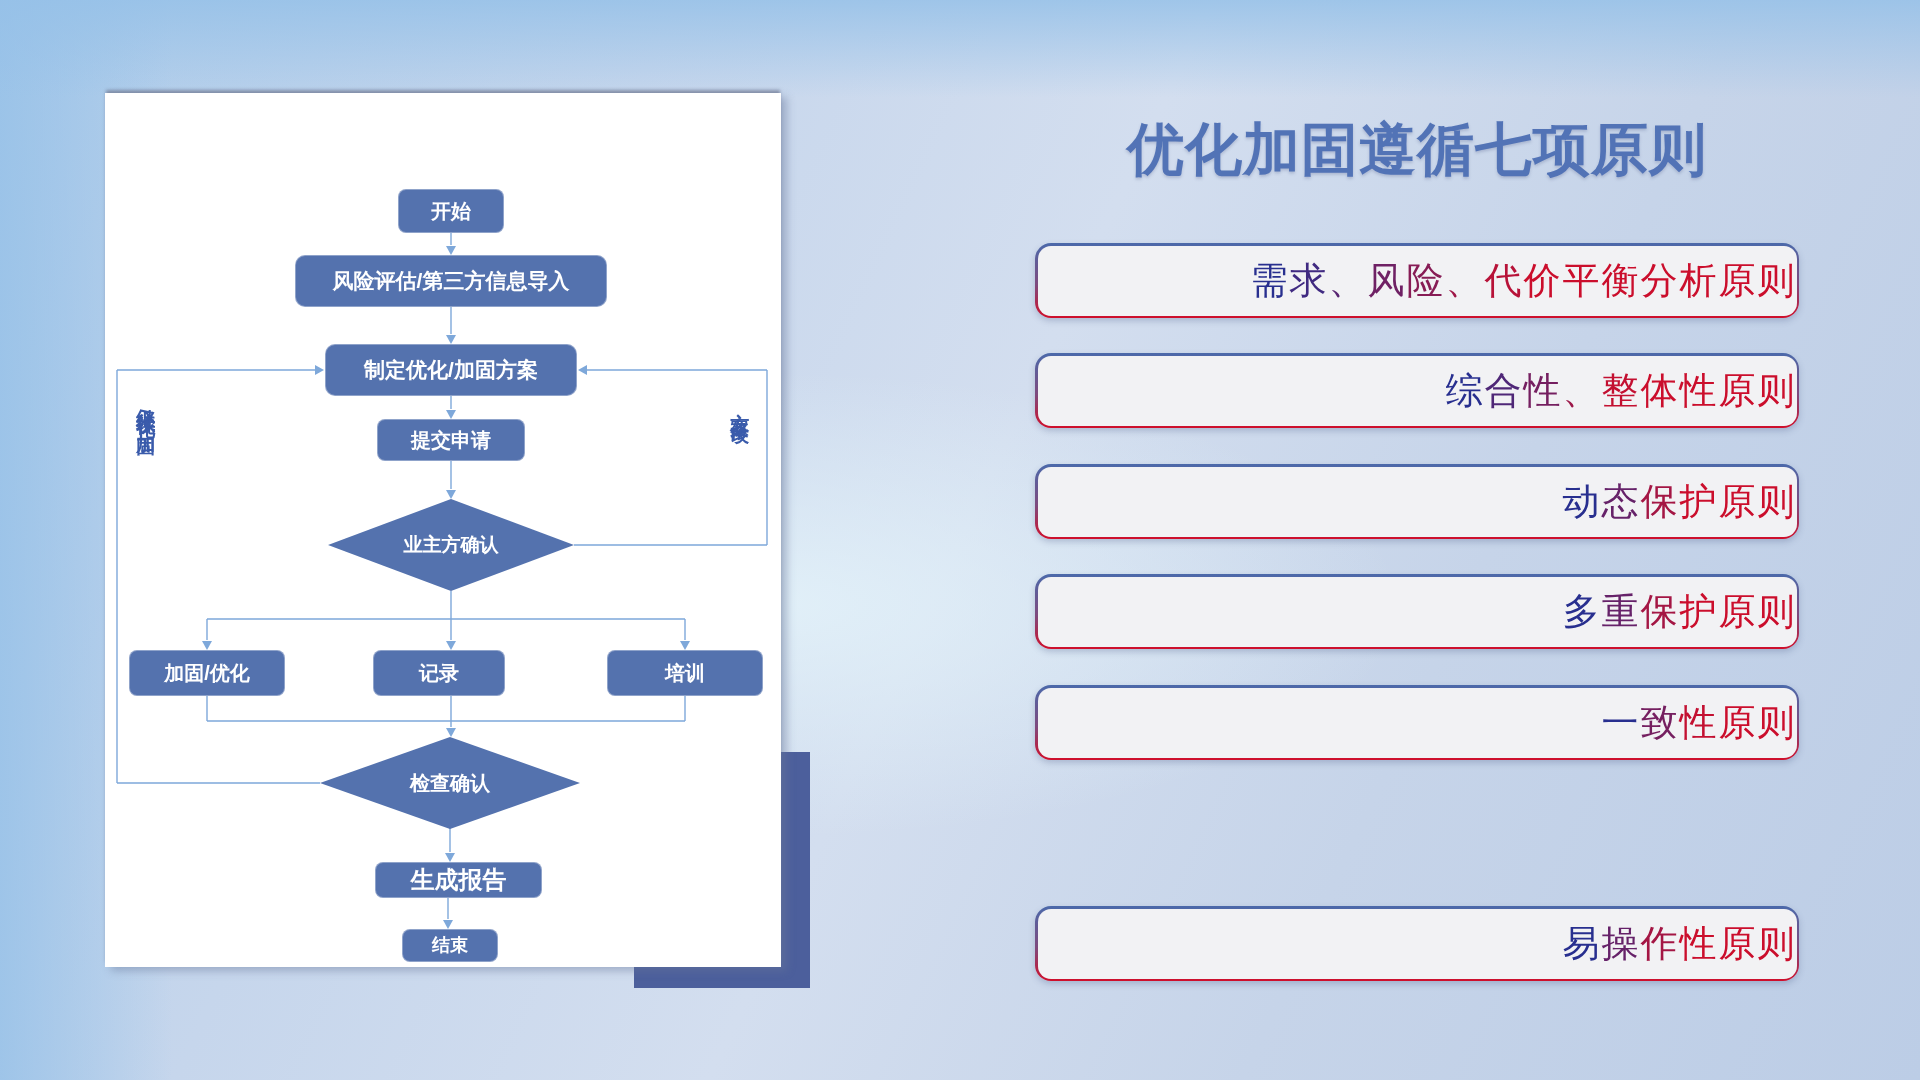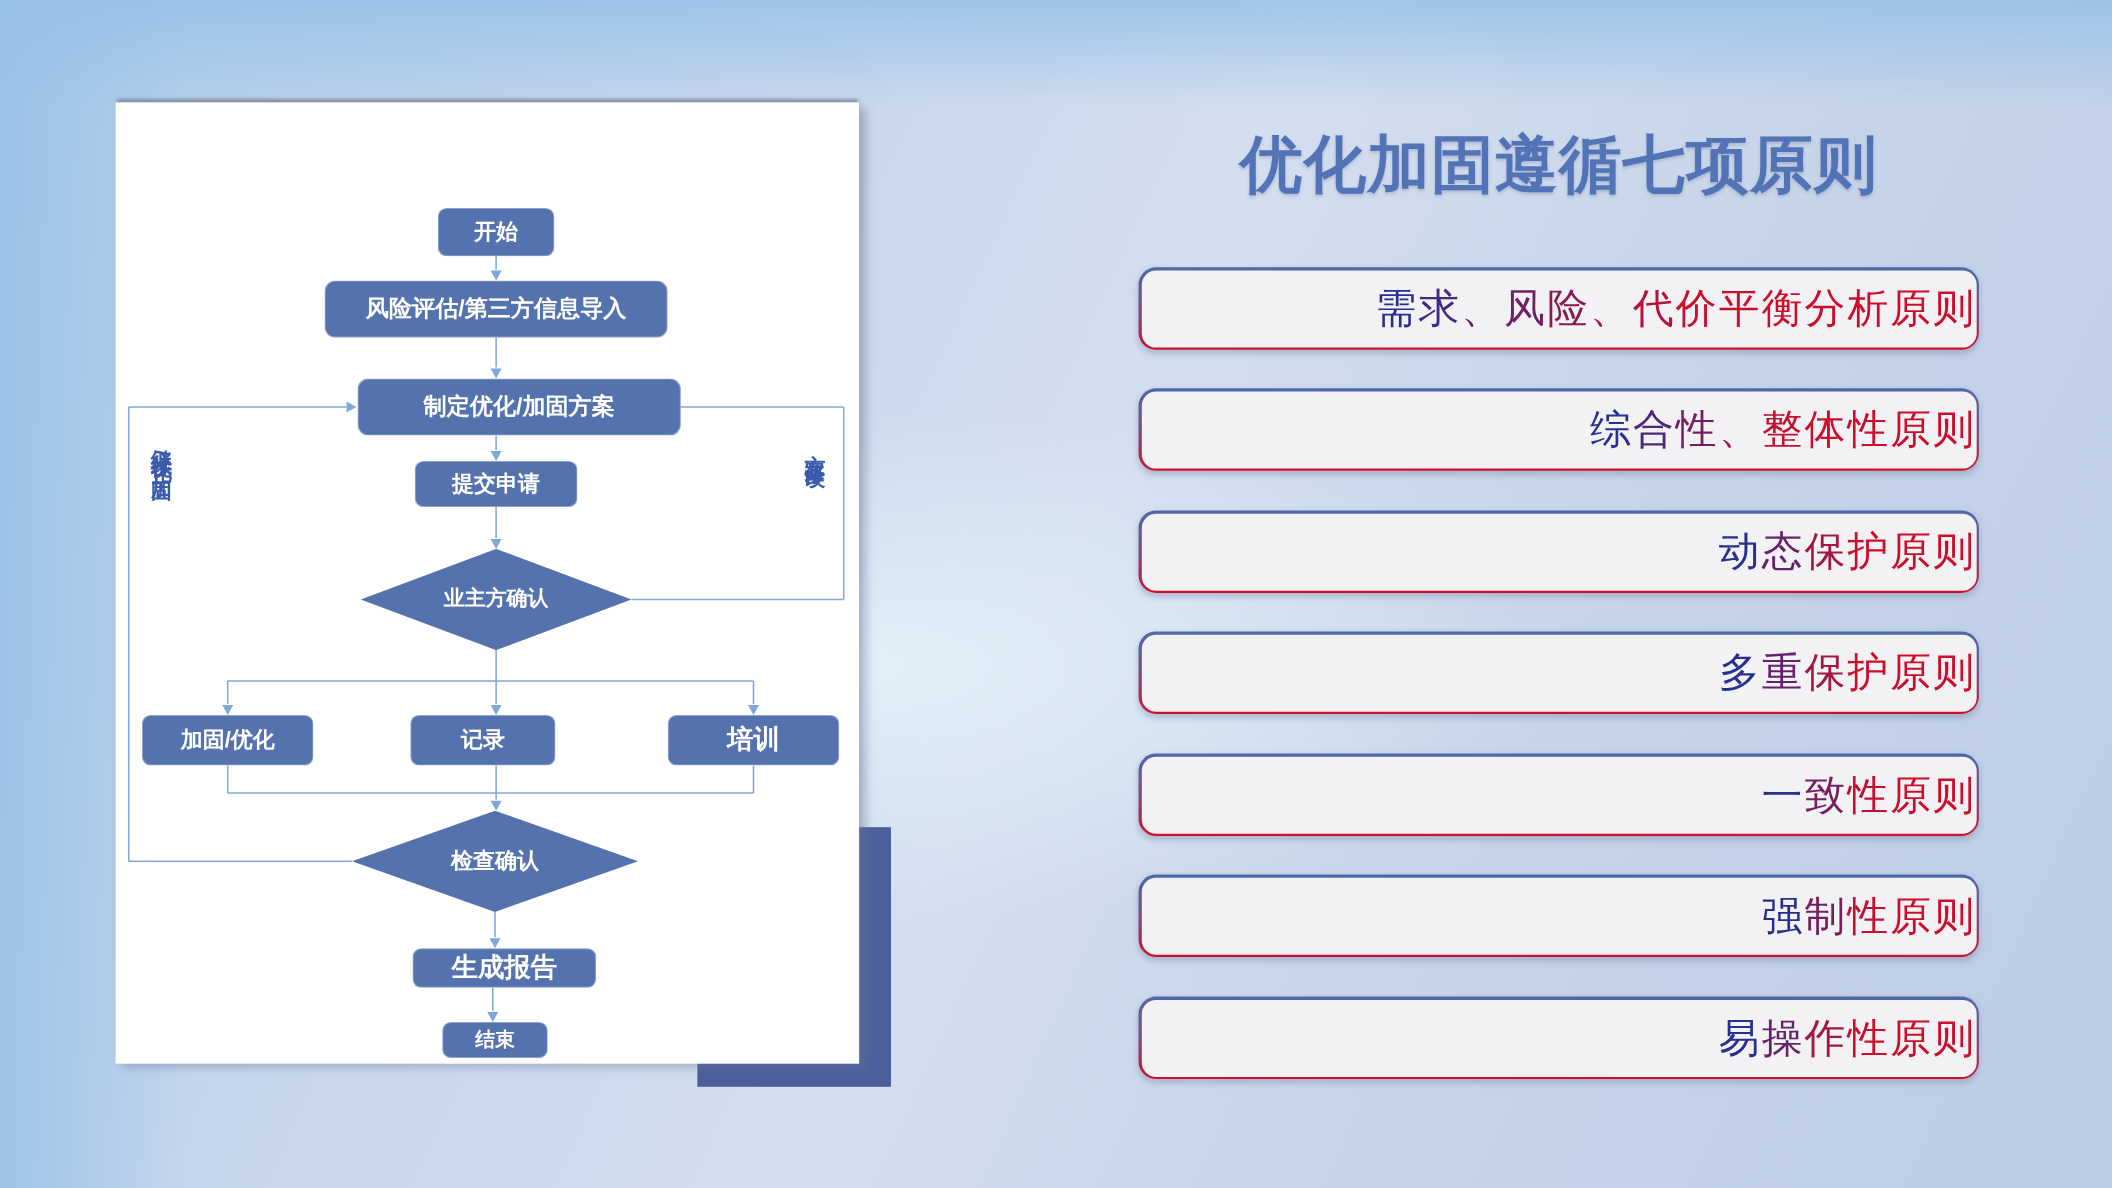--- a/index.html
+++ b/index.html
@@ -100,31 +100,31 @@
         <path d="M338 827 L348 827 L343 836 Z"></path>
         <path d="M210 272 L210 282 L219 277 Z"></path>
         <path d="M482 272 L482 282 L473 277 Z"></path>
       </g>
     </svg>
 
     <div class="node" style="left:293px;top:68px;width:106px;height:44px;font-size:20px;margin-top:28px;">开始</div>
 
     <div class="node big" style="left:190px;top:162px;width:312px;height:52px;font-size:21px;">风险评估/第三方信息导入</div>
 
-    <div class="node big" style="left:220px;top:251px;width:294px;height:52px;font-size:21px;">制定优化/加固方案</div>
+    <div class="node big" style="left:220px;top:251px;width:252px;height:52px;font-size:21px;">制定优化/加固方案</div>
 
     <div class="node" style="left:272px;top:326px;width:148px;height:42px;font-size:20px;">提交申请</div>
 
     <div class="node diamond" style="left:223px;top:406px;width:246px;height:92px;font-size:19px;">业主方确认</div>
 
     <div class="node" style="left:24px;top:557px;width:156px;height:46px;font-size:20px;">加固/优化</div>
 
     <div class="node" style="left:268px;top:557px;width:132px;height:46px;font-size:20px;">记录</div>
 
-    <div class="node" style="left:502px;top:557px;width:156px;height:46px;font-size:24px;">培训</div>
+    <div class="node" style="left:502px;top:557px;width:156px;height:46px;font-size:20px;">培训</div>
 
     <div class="node diamond" style="left:215px;top:644px;width:260px;height:92px;font-size:20px;">检查确认</div>
 
     <div class="node" style="left:270px;top:769px;width:167px;height:36px;font-size:24px;">生成报告</div>
 
     <div class="node" style="left:297px;top:836px;width:96px;height:33px;font-size:18px;">结束</div>
 
     <div class="loop-label" style="left:30px;top:300px;">继续优化/加固</div>
 
     <div class="loop-label" style="left:624px;top:305px;">方案修改</div>
@@ -151,25 +151,20 @@
     <div class="pbox" style="top:574px">
       <div class="pbox-inner">
         <span class="grad-text"><span style="color: rgb(40, 47, 143);">多</span><span style="color: rgb(102, 34, 105);">重</span><span style="color: rgb(164, 22, 68);">保</span><span style="color: rgb(203, 14, 44);">护</span><span style="color: rgb(203, 14, 44);">原</span><span style="color: rgb(203, 14, 44);">则</span></span>
       </div>
     </div>
     <div class="pbox" style="top:685px">
       <div class="pbox-inner">
         <span class="grad-text"><span style="color: rgb(40, 47, 143);">一</span><span style="color: rgb(117, 31, 96);">致</span><span style="color: rgb(195, 16, 49);">性</span><span style="color: rgb(203, 14, 44);">原</span><span style="color: rgb(203, 14, 44);">则</span></span>
       </div>
     </div>
-    <div class="pbox" style="top:795px">
-      <div class="pbox-inner">
-        <span class="grad-text"><span style="color: rgb(40, 47, 143);">强</span><span style="color: rgb(117, 31, 96);">制</span><span style="color: rgb(195, 16, 49);">性</span><span style="color: rgb(203, 14, 44);">原</span><span style="color: rgb(203, 14, 44);">则</span></span>
-      </div>
-    </div>
     <div class="pbox" style="top:906px">
       <div class="pbox-inner">
         <span class="grad-text"><span style="color: rgb(40, 47, 143);">易</span><span style="color: rgb(102, 34, 105);">操</span><span style="color: rgb(164, 22, 68);">作</span><span style="color: rgb(203, 14, 44);">性</span><span style="color: rgb(203, 14, 44);">原</span><span style="color: rgb(203, 14, 44);">则</span></span>
       </div>
     </div>
   </div>
 
 </div>
 
 </body></html>

